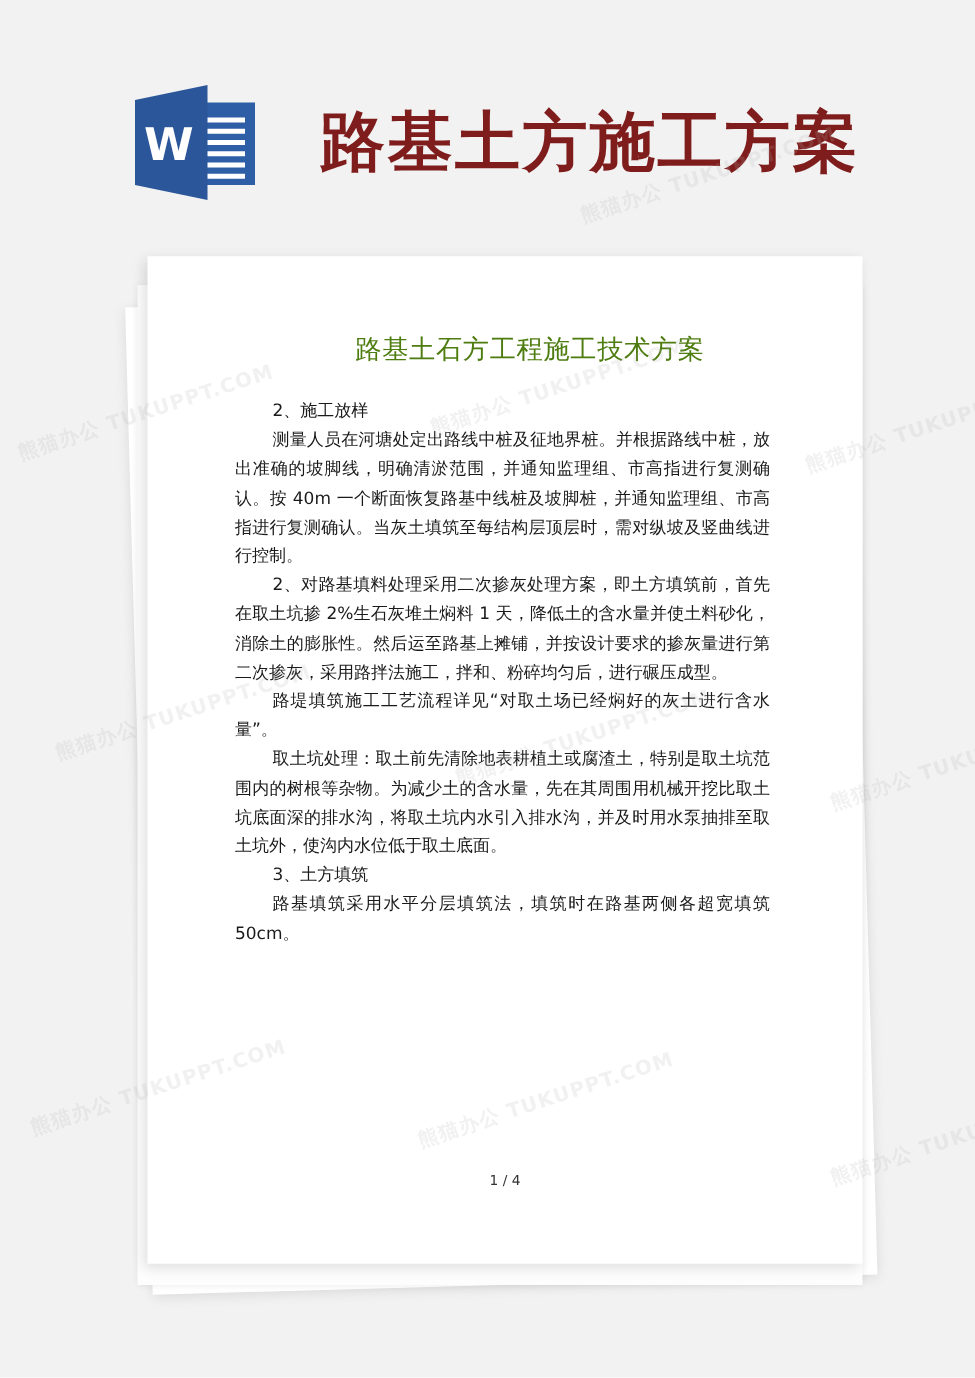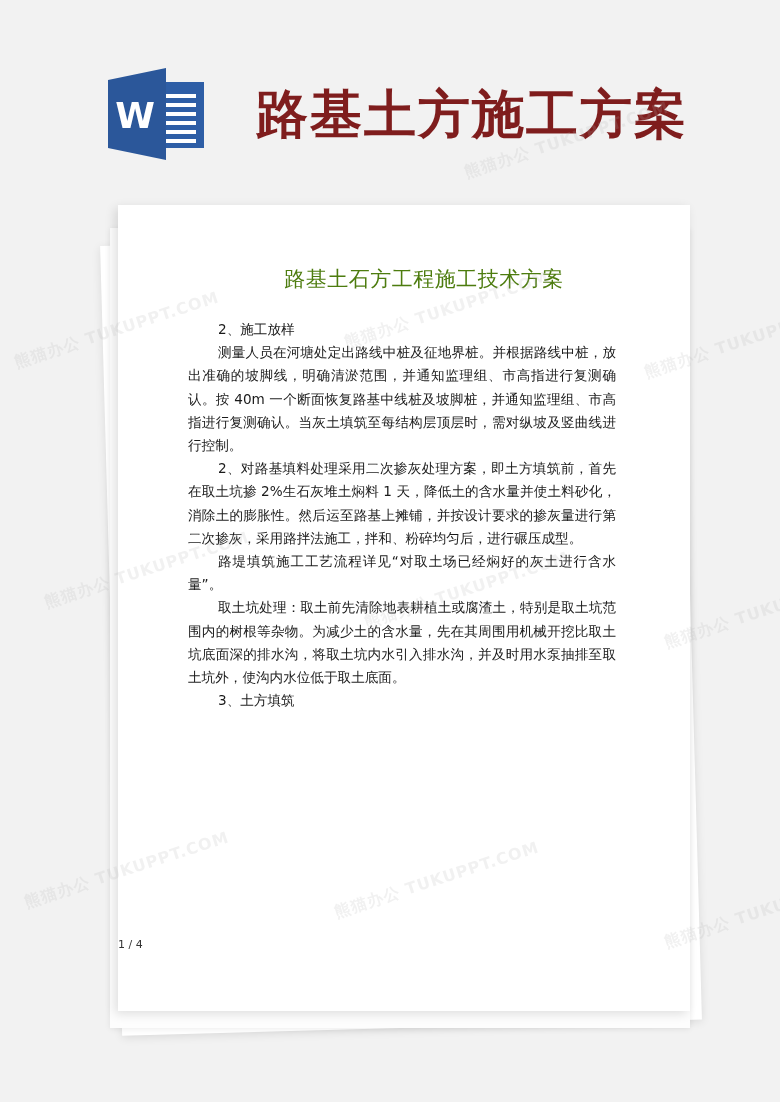--- a/index.html
+++ b/index.html
@@ -37,21 +37,21 @@
   .doc-title {
     position: absolute; left: 0; top: 60px; width: 612px; text-align: center;
     font-size: 21px; color: #4d7c0f; letter-spacing: 0.5px;
   }
   .doc-body {
     position: absolute; left: 70px; top: 113px; width: 428px;
     font-size: 13.6px; line-height: 23.2px; color: #1a1a1a;
   }
   .doc-body p { margin: 0; text-indent: 30px; text-align: justify; }
   .page-number {
-    position: absolute; left: 0; top: 733px; width: 572px; text-align: left;
+    position: absolute; left: 0; top: 733px; width: 572px; text-align: center;
     font-size: 11px; color: #333;
   }
   .watermark {
     position: absolute; font-size: 16px; font-weight: bold; color: rgba(180,180,180,0.18);
     transform: rotate(-18deg); white-space: nowrap; pointer-events: none;
     letter-spacing: 1px;
   }
 </style>
 </head>
 <body>
@@ -78,20 +78,21 @@
   <div class="back-page-2"></div>
   <div class="front-page">
     <div class="doc-title">路基土石方工程施工技术方案</div>
     <div class="doc-body">
       <p>2、施工放样</p>
       <p>测量人员在河塘处定出路线中桩及征地界桩。并根据路线中桩，放出准确的坡脚线，明确清淤范围，并通知监理组、市高指进行复测确认。按 40m 一个断面恢复路基中线桩及坡脚桩，并通知监理组、市高指进行复测确认。当灰土填筑至每结构层顶层时，需对纵坡及竖曲线进行控制。</p>
       <p>2、对路基填料处理采用二次掺灰处理方案，即土方填筑前，首先在取土坑掺 2%生石灰堆土焖料 1 天，降低土的含水量并使土料砂化，消除土的膨胀性。然后运至路基上摊铺，并按设计要求的掺灰量进行第二次掺灰，采用路拌法施工，拌和、粉碎均匀后，进行碾压成型。</p>
       <p>路堤填筑施工工艺流程详见“对取土场已经焖好的灰土进行含水量”。</p>
       <p>取土坑处理：取土前先清除地表耕植土或腐渣土，特别是取土坑范围内的树根等杂物。为减少土的含水量，先在其周围用机械开挖比取土坑底面深的排水沟，将取土坑内水引入排水沟，并及时用水泵抽排至取土坑外，使沟内水位低于取土底面。</p>
       <p>3、土方填筑</p>
+      <p>路基填筑采用水平分层填筑法，填筑时在路基两侧各超宽填筑 50cm。</p>
     </div>
     <div class="page-number">1 / 4</div>
   </div>
 </div>
 
 <div class="watermark" style="left:10px; top:320px;">熊猫办公 TUKUPPT.COM</div>
 <div class="watermark" style="left:340px; top:300px;">熊猫办公 TUKUPPT.COM</div>
 <div class="watermark" style="left:640px; top:330px;">熊猫办公 TUKUPPT.COM</div>
 <div class="watermark" style="left:40px; top:560px;">熊猫办公 TUKUPPT.COM</div>
 <div class="watermark" style="left:360px; top:580px;">熊猫办公 TUKUPPT.COM</div>

